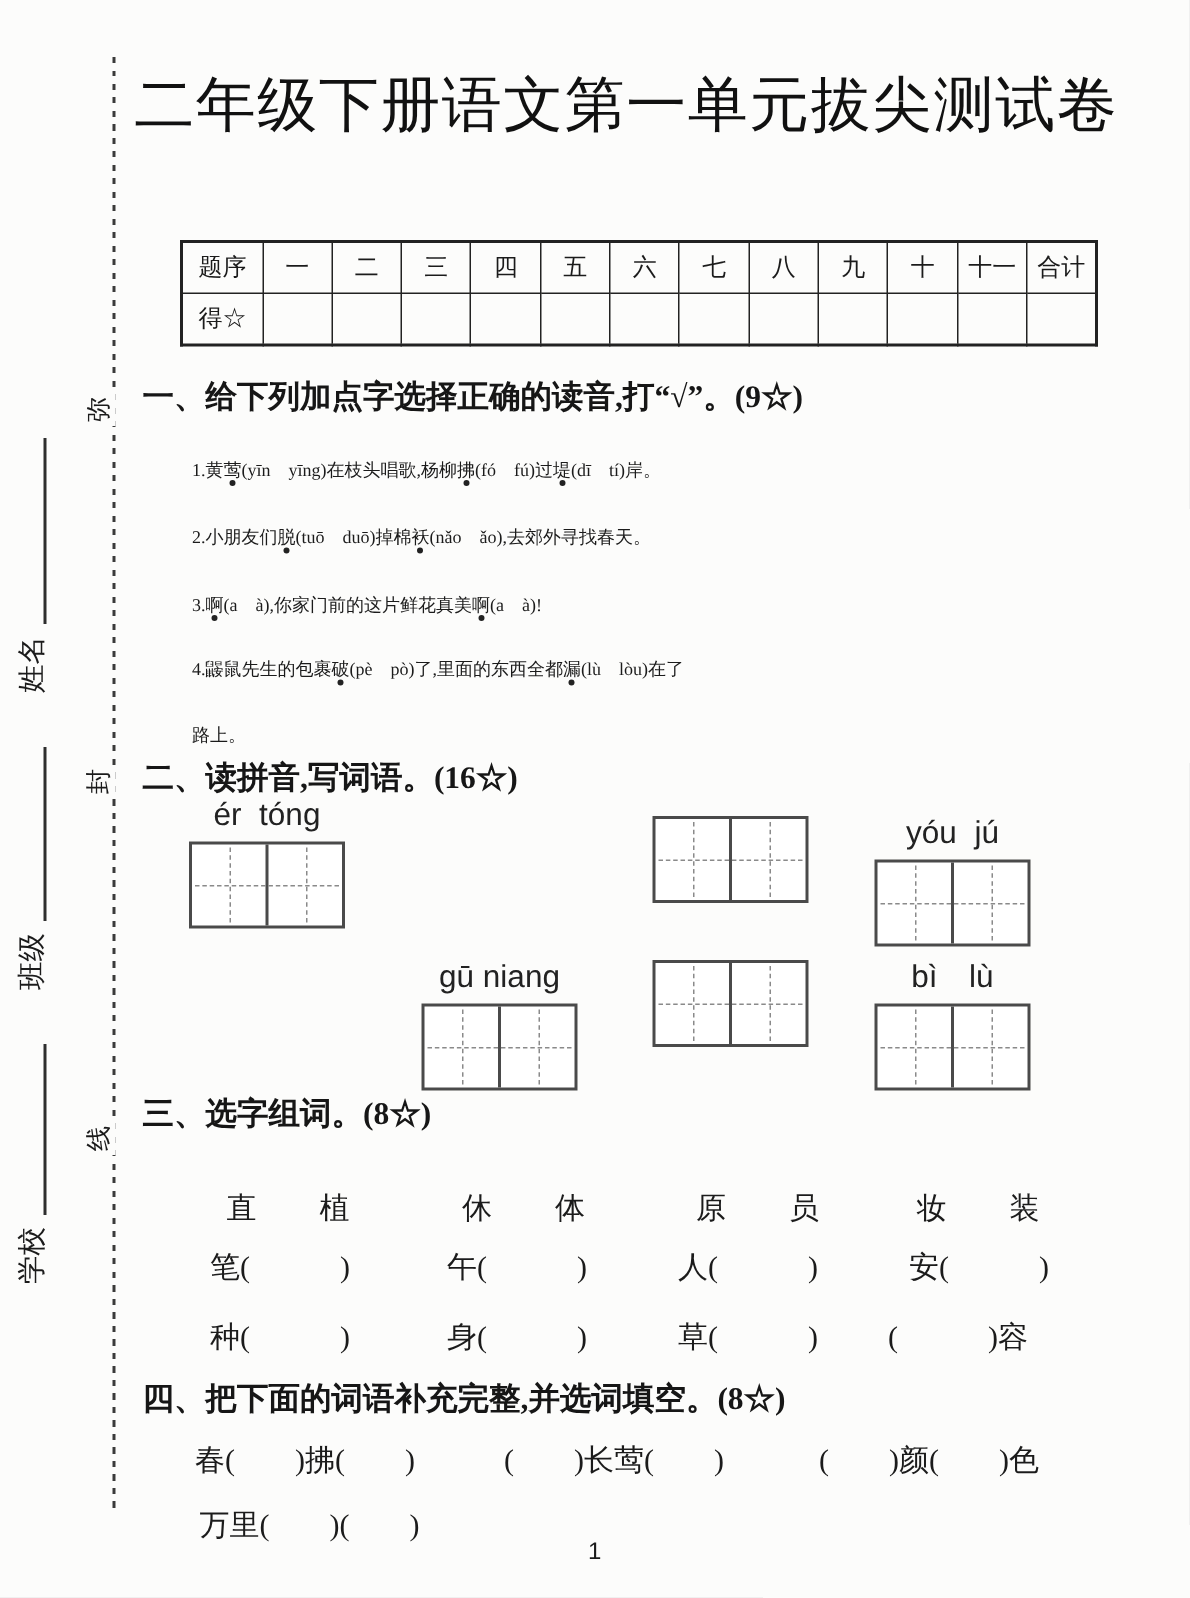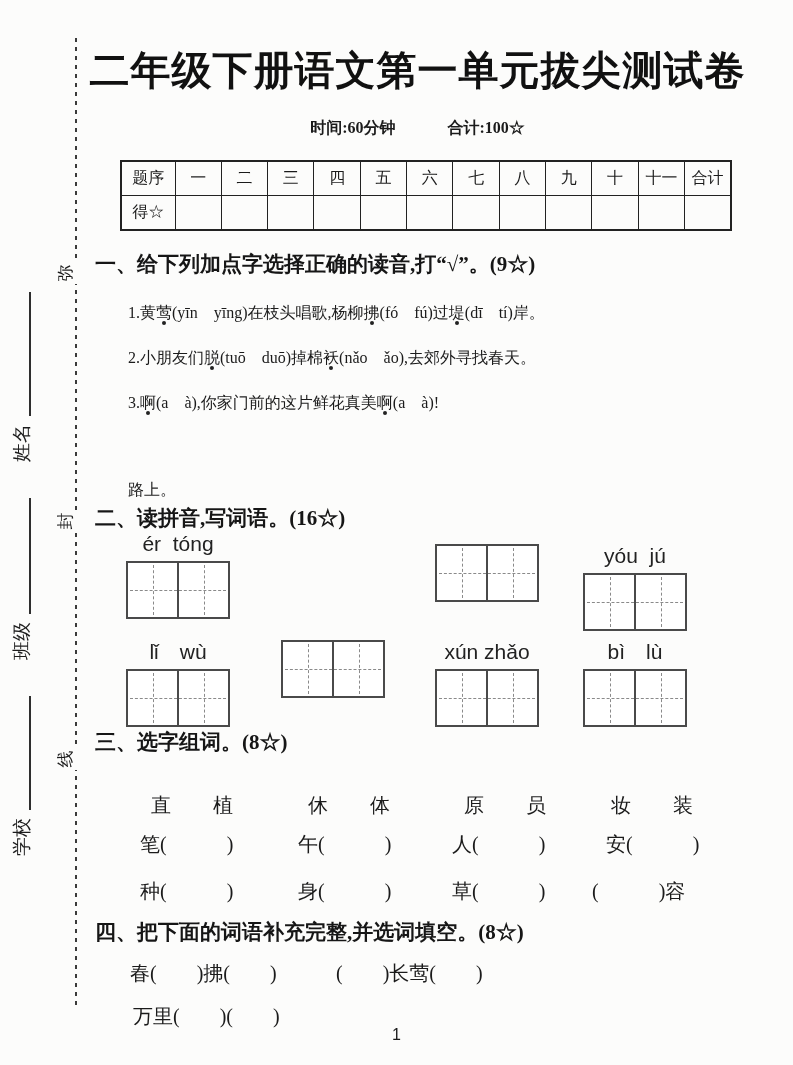--- a/index.html
+++ b/index.html
@@ -18,40 +18,40 @@
     text-align:center;transform:rotate(-90deg);background:#fcfcfb;
   }
   .seal-field{
     position:absolute;height:26px;display:flex;align-items:flex-end;gap:8px;
     transform:rotate(-90deg);transform-origin:0 100%;font-size:19px;line-height:24px;
   }
   .seal-blank{flex:1;border-bottom:2px solid #2e2e2e;height:2px;margin-bottom:3px;}
   
   .title{
     position:absolute;left:85px;top:44px;width:665px;margin:0;text-align:center;
-    font-size:40px;line-height:52px;font-weight:700;letter-spacing:1px;
+    font-size:40px;line-height:52px;font-weight:400;letter-spacing:1px;
     font-family:"Liberation Sans",sans-serif;color:#111;
   }
   .subtitle{
     position:absolute;left:85px;top:118px;width:665px;display:flex;justify-content:center;gap:52px;
     font-size:16px;font-weight:bold;
   }
   
   .score-table{
     position:absolute;left:120px;top:160px;width:612px;border-collapse:collapse;
     table-layout:fixed;border:2px solid #222;font-size:16px;
   }
   .score-table td{border:1px solid #222;height:33px;text-align:center;padding:0;}
   
   .sec-heading{
     position:absolute;left:95px;margin:0;font-size:21px;font-weight:bold;
     line-height:28px;white-space:pre;color:#161616;
   }
   .q-line{
-    position:absolute;left:128px;font-size:16px;line-height:32px;white-space:pre;
+    position:absolute;left:128px;font-size:12px;line-height:32px;white-space:pre;
   }
   .dotc{position:relative;}
   .dotc::after{
     content:"";position:absolute;left:50%;bottom:-4px;width:4px;height:4px;
     margin-left:-2px;border-radius:50%;background:#222;
   }
   
   .py-group{position:absolute;width:144px;}
   .py-label{
     width:144px;text-align:center;font-size:21px;line-height:24px;margin-bottom:5px;
@@ -94,24 +94,20 @@
   <div class="seal-field" style="left:34px;top:634px;width:162px">
     <span>班级</span>
     <span class="seal-blank"></span>
   </div>
   <div class="seal-field" style="left:34px;top:830px;width:160px">
     <span>学校</span>
     <span class="seal-blank"></span>
   </div>
 
   <h1 class="title">二年级下册语文第一单元拔尖测试卷</h1>
-  <div class="subtitle">
-    <span>时间:60分钟</span>
-    <span>合计:100☆</span>
-  </div>
 
   <table class="score-table">
     <colgroup>
         <col style="width:54px">
       </colgroup>
     <tbody>
         <tr>
       <td>题序</td>
       <td>一</td>
       <td>二</td>
@@ -141,20 +137,21 @@
       <td></td>
       <td></td>
     </tr>
   </tbody>
     </table>
 
   <h2 class="sec-heading" style="top:250px">一、给下列加点字选择正确的读音,打“√”。(9☆)</h2>
   <div class="q-line" style="top:297px"><span>1.黄</span><span class="dotc">莺</span><span>(yīn　yīng)在枝头唱歌,杨柳</span><span class="dotc">拂</span><span>(fó　fú)过</span><span class="dotc">堤</span><span>(dī　tí)岸。</span></div>
   <div class="q-line" style="top:342px"><span>2.小朋友们</span><span class="dotc">脱</span><span>(tuō　duō)掉棉</span><span class="dotc">袄</span><span>(nǎo　ǎo),去郊外寻找春天。</span></div>
   <div class="q-line" style="top:387px"><span>3.</span><span class="dotc">啊</span><span>(a　à),你家门前的这片鲜花真美</span><span class="dotc">啊</span><span>(a　à)!</span></div>
+  <div class="q-line" style="top:430px"><span>4.鼹鼠先生的包裹</span><span class="dotc">破</span><span>(pè　pò)了,里面的东西全都</span><span class="dotc">漏</span><span>(lù　lòu)在了</span></div>
   <div class="q-line" style="top:474px"><span>路上。</span></div>
 
   <h2 class="sec-heading" style="top:504px">二、读拼音,写词语。(16☆)</h2>
 
   <div class="py-group" style="left:106px;top:532px">
     <div class="py-label">ér  tóng</div>
     <div class="tz-box">
         <div class="tz-cell"></div>
         <div class="tz-cell"></div>
       </div>
@@ -166,35 +163,28 @@
       </div>
   </div>
   <div class="py-group" style="left:563px;top:544px">
     <div class="py-label">yóu  jú</div>
     <div class="tz-box">
         <div class="tz-cell"></div>
         <div class="tz-cell"></div>
       </div>
   </div>
 
-  <div class="py-group" style="left:106px;top:640px">
-    <div class="py-label">lǐ　wù</div>
-    <div class="tz-box">
-        <div class="tz-cell"></div>
-        <div class="tz-cell"></div>
-      </div>
-  </div>
   <div class="py-group" style="left:261px;top:640px">
+    <div class="py-label">gū niang</div>
     <div class="tz-box">
         <div class="tz-cell"></div>
         <div class="tz-cell"></div>
       </div>
   </div>
   <div class="py-group" style="left:415px;top:640px">
-    <div class="py-label">xún zhǎo</div>
     <div class="tz-box">
         <div class="tz-cell"></div>
         <div class="tz-cell"></div>
       </div>
   </div>
   <div class="py-group" style="left:563px;top:640px">
     <div class="py-label">bì　lù</div>
     <div class="tz-box">
         <div class="tz-cell"></div>
         <div class="tz-cell"></div>
@@ -224,16 +214,17 @@
   <span class="fill-item" style="left:452px;top:831px">人(　　　)</span>
   <span class="fill-item" style="left:606px;top:831px">安(　　　)</span>
   <span class="fill-item" style="left:140px;top:878px">种(　　　)</span>
   <span class="fill-item" style="left:298px;top:878px">身(　　　)</span>
   <span class="fill-item" style="left:452px;top:878px">草(　　　)</span>
   <span class="fill-item" style="left:592px;top:878px">(　　　)容</span>
 
   <h2 class="sec-heading" style="top:918px">四、把下面的词语补充完整,并选词填空。(8☆)</h2>
   <span class="fill-item" style="left:130px;top:960px">春(　　)拂(　　)</span>
   <span class="fill-item" style="left:336px;top:960px">(　　)长莺(　　)</span>
+  <span class="fill-item" style="left:546px;top:960px">(　　)颜(　　)色</span>
   <span class="fill-item" style="left:133px;top:1003px">万里(　　)(　　)</span>
 
   <div class="pagenum">1</div>
 </div>
 
 </body></html>

